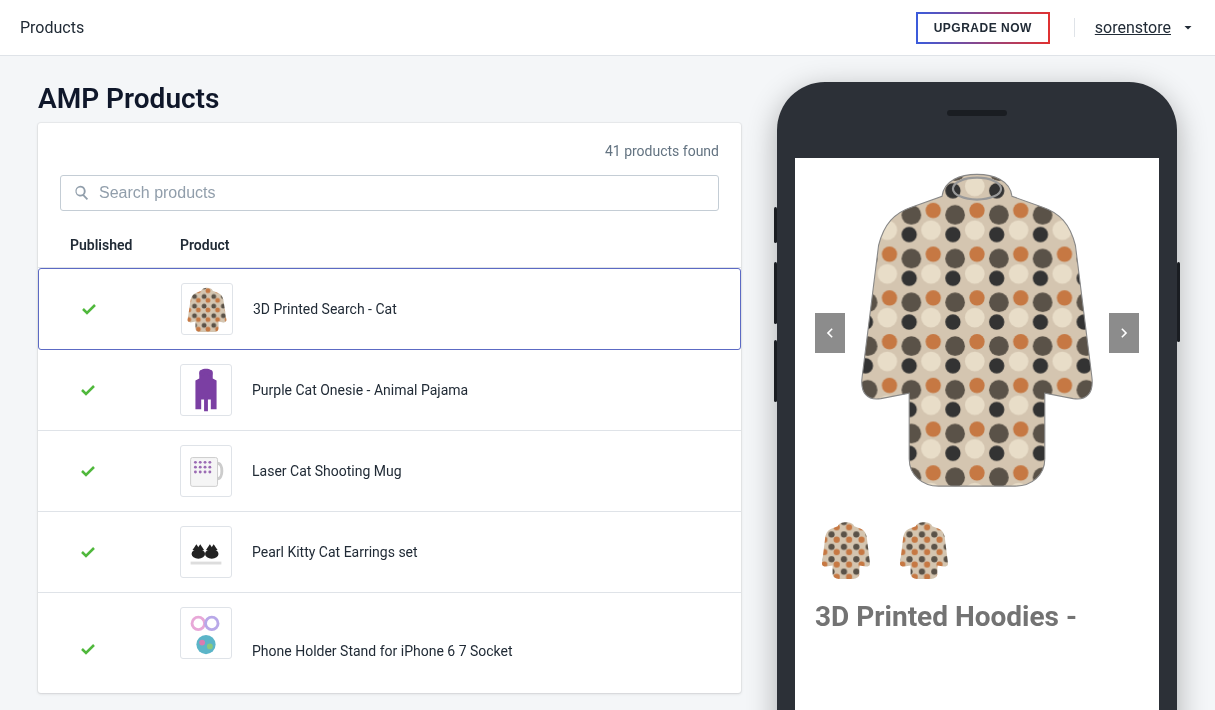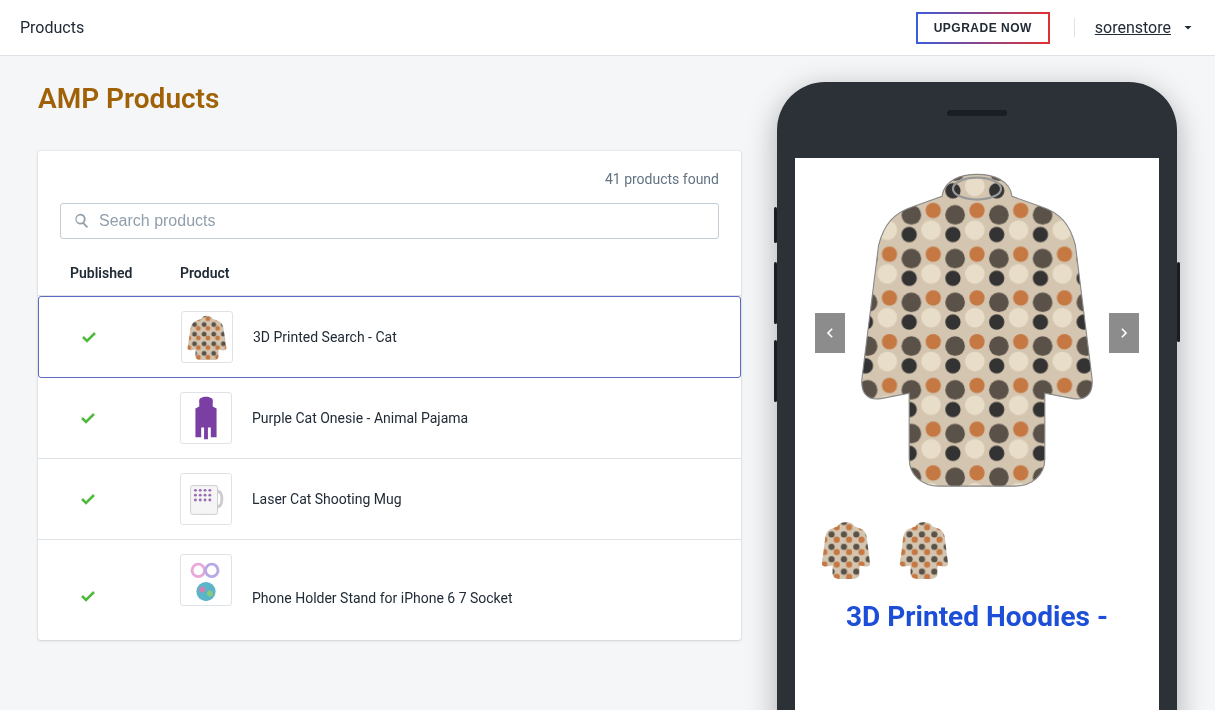--- a/index.html
+++ b/index.html
@@ -3,21 +3,21 @@
 <meta charset="utf-8">
 <style>
 * { box-sizing: border-box; margin: 0; padding: 0; }
 body { font-family: -apple-system, BlinkMacSystemFont, "Segoe UI", Roboto, sans-serif; background: #f4f6f8; color: #212b36; width: 1215px; height: 710px; overflow: hidden; }
 .header { background: #fff; border-bottom: 1px solid #dfe3e8; display: flex; align-items: center; justify-content: space-between; padding: 12px 20px; height: 56px; }
 .header-title { font-size: 16px; color: #212b36; }
 .header-right { display: flex; align-items: center; gap: 24px; }
 .upgrade-btn { padding: 7px 16px; font-size: 12px; font-weight: 600; letter-spacing: 0.5px; background: #fff; border: 2px solid; border-image: linear-gradient(90deg, #3b5bdb, #e03131) 1; border-radius: 8px; cursor: pointer; color: #212b36; }
 .store-selector { display: flex; align-items: center; gap: 10px; font-size: 16px; color: #212b36; cursor: pointer; padding-left: 20px; border-left: 1px solid #dfe3e8; text-decoration: underline; }
 .content { padding: 26px 38px; display: flex; gap: 36px; }
-.page-title { font-size: 28px; font-weight: 600; color: #a16207; margin-bottom: 36px; }
+.page-title { font-size: 28px; font-weight: 600; color: #0f172a; margin-bottom: 8px; }
 .left-col { flex: 1; }
 .card { background: #fff; border-radius: 3px; box-shadow: 0 0 0 1px rgba(63,63,68,.05), 0 1px 3px rgba(63,63,68,.15); padding: 20px 0; }
 .count { text-align: right; font-size: 14px; color: #637381; padding: 0 22px 16px; }
 .search-wrap { padding: 0 22px 12px; }
 .search { display: flex; align-items: flex-end; border: 1px solid #c4cdd5; border-radius: 3px; padding: 8px 12px; gap: 8px; }
 .search input { border: none; outline: none; font-size: 16px; flex: 1; color: #212b36; }
 .search input::placeholder { color: #919eab; }
 .table-head { display: flex; padding: 14px 22px; border-bottom: 1px solid #dfe3e8; font-weight: 600; font-size: 14px; }
 .col-pub { width: 120px; padding-left: 10px; }
 .col-prod { flex: 1; padding-left: 0; }
@@ -30,21 +30,21 @@
 .phone-col { width: 400px; position: relative; }
 .phone { width: 400px; height: 790px; background: #2c3037; border-radius: 48px; padding: 76px 18px 18px; position: relative; box-shadow: 0 8px 30px rgba(0,0,0,.3); }
 .phone::before { content: ""; position: absolute; top: 28px; left: 50%; transform: translateX(-50%); width: 60px; height: 6px; background: #1a1d22; border-radius: 3px; }
 .screen { background: #fff; width: 100%; height: 100%; position: relative; overflow: hidden; }
 .main-img { width: 100%; height: 350px; position: relative; display: flex; align-items: center; justify-content: center; }
 .nav-arrow { position: absolute; top: 50%; transform: translateY(-50%); width: 30px; height: 40px; background: rgba(0,0,0,.45); display: flex; align-items: center; justify-content: center; cursor: pointer; }
 .nav-arrow.left { left: 20px; }
 .nav-arrow.right { right: 20px; }
 .thumbs-row { display: flex; gap: 16px; padding: 10px 20px; }
 .small-thumb { width: 62px; height: 62px; display: flex; align-items: center; justify-content: center; }
-.preview-title { font-size: 28px; font-weight: 700; padding: 10px 20px 0; color: #1d4ed8; text-align: center; }
+.preview-title { font-size: 28px; font-weight: 700; padding: 10px 20px 0; color: #737373; }
 .phone-side { position: absolute; background: #1a1d22; border-radius: 2px; }
 .side1 { left: -3px; top: 125px; width: 3px; height: 36px; }
 .side2 { left: -3px; top: 180px; width: 3px; height: 62px; }
 .side3 { left: -3px; top: 258px; width: 3px; height: 62px; }
 .side4 { right: -3px; top: 180px; width: 3px; height: 80px; }
 
 
 .sweater-svg { width: 100%; height: 100%; }
 </style>
 </head>
@@ -136,20 +136,41 @@
                   <circle cx="25" cy="22" r="1.5"></circle>
                   <circle cx="30" cy="22" r="1.5"></circle>
                   <circle cx="15" cy="27" r="1.5"></circle>
                   <circle cx="20" cy="27" r="1.5"></circle>
                   <circle cx="25" cy="27" r="1.5"></circle>
                   <circle cx="30" cy="27" r="1.5"></circle>
                 </g>
               </svg>
             </div>
             <div class="prod-name">Laser Cat Shooting Mug</div>
+          </div>
+          <div class="row">
+            <div class="check">
+              <svg width="20" height="20" viewBox="0 0 20 20" fill="none" stroke="#50b83c" stroke-width="2.5">
+                <path d="M4 10l4 4 8-8"></path>
+              </svg>
+            </div>
+            <div class="thumb">
+              <svg viewBox="0 0 52 52">
+                <g fill="#222">
+                  <path d="M16 18 L12 24 L20 24 Z"></path>
+                  <path d="M20 18 L16 24 L24 24 Z"></path>
+                  <ellipse cx="18" cy="28" rx="7" ry="5"></ellipse>
+                  <path d="M30 18 L26 24 L34 24 Z"></path>
+                  <path d="M34 18 L30 24 L38 24 Z"></path>
+                  <ellipse cx="32" cy="28" rx="7" ry="5"></ellipse>
+                </g>
+                <rect x="10" y="36" width="32" height="3" fill="#ddd"></rect>
+              </svg>
+            </div>
+            <div class="prod-name">Pearl Kitty Cat Earrings set</div>
           </div>
           <div class="row">
             <div class="check">
               <svg width="20" height="20" viewBox="0 0 20 20" fill="none" stroke="#50b83c" stroke-width="2.5">
                 <path d="M4 10l4 4 8-8"></path>
               </svg>
             </div>
             <div class="thumb">
               <svg viewBox="0 0 52 52">
                 <circle cx="18" cy="16" r="8" fill="#e8a8d8"></circle>

